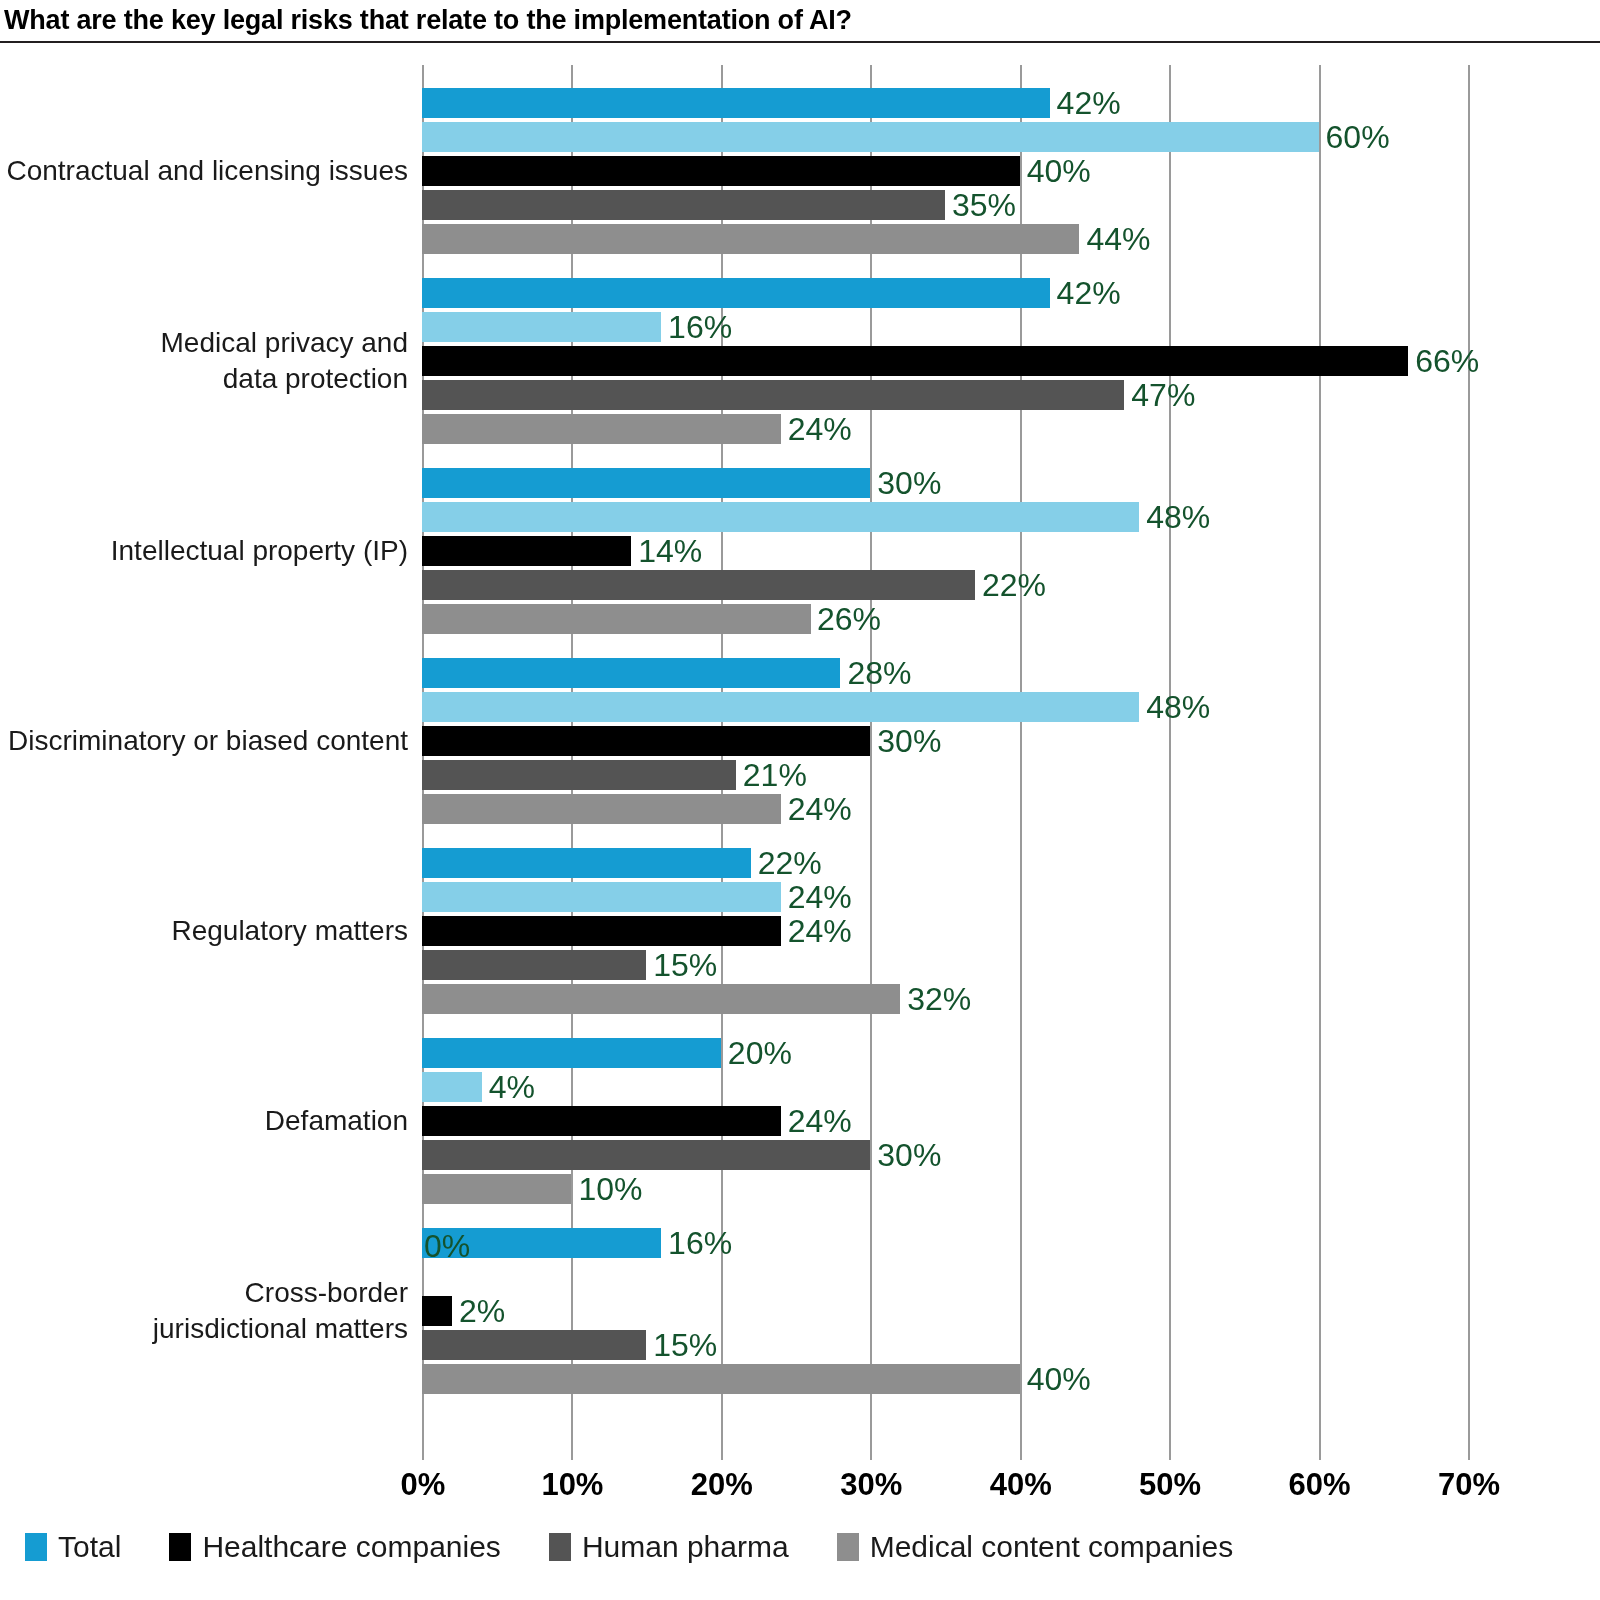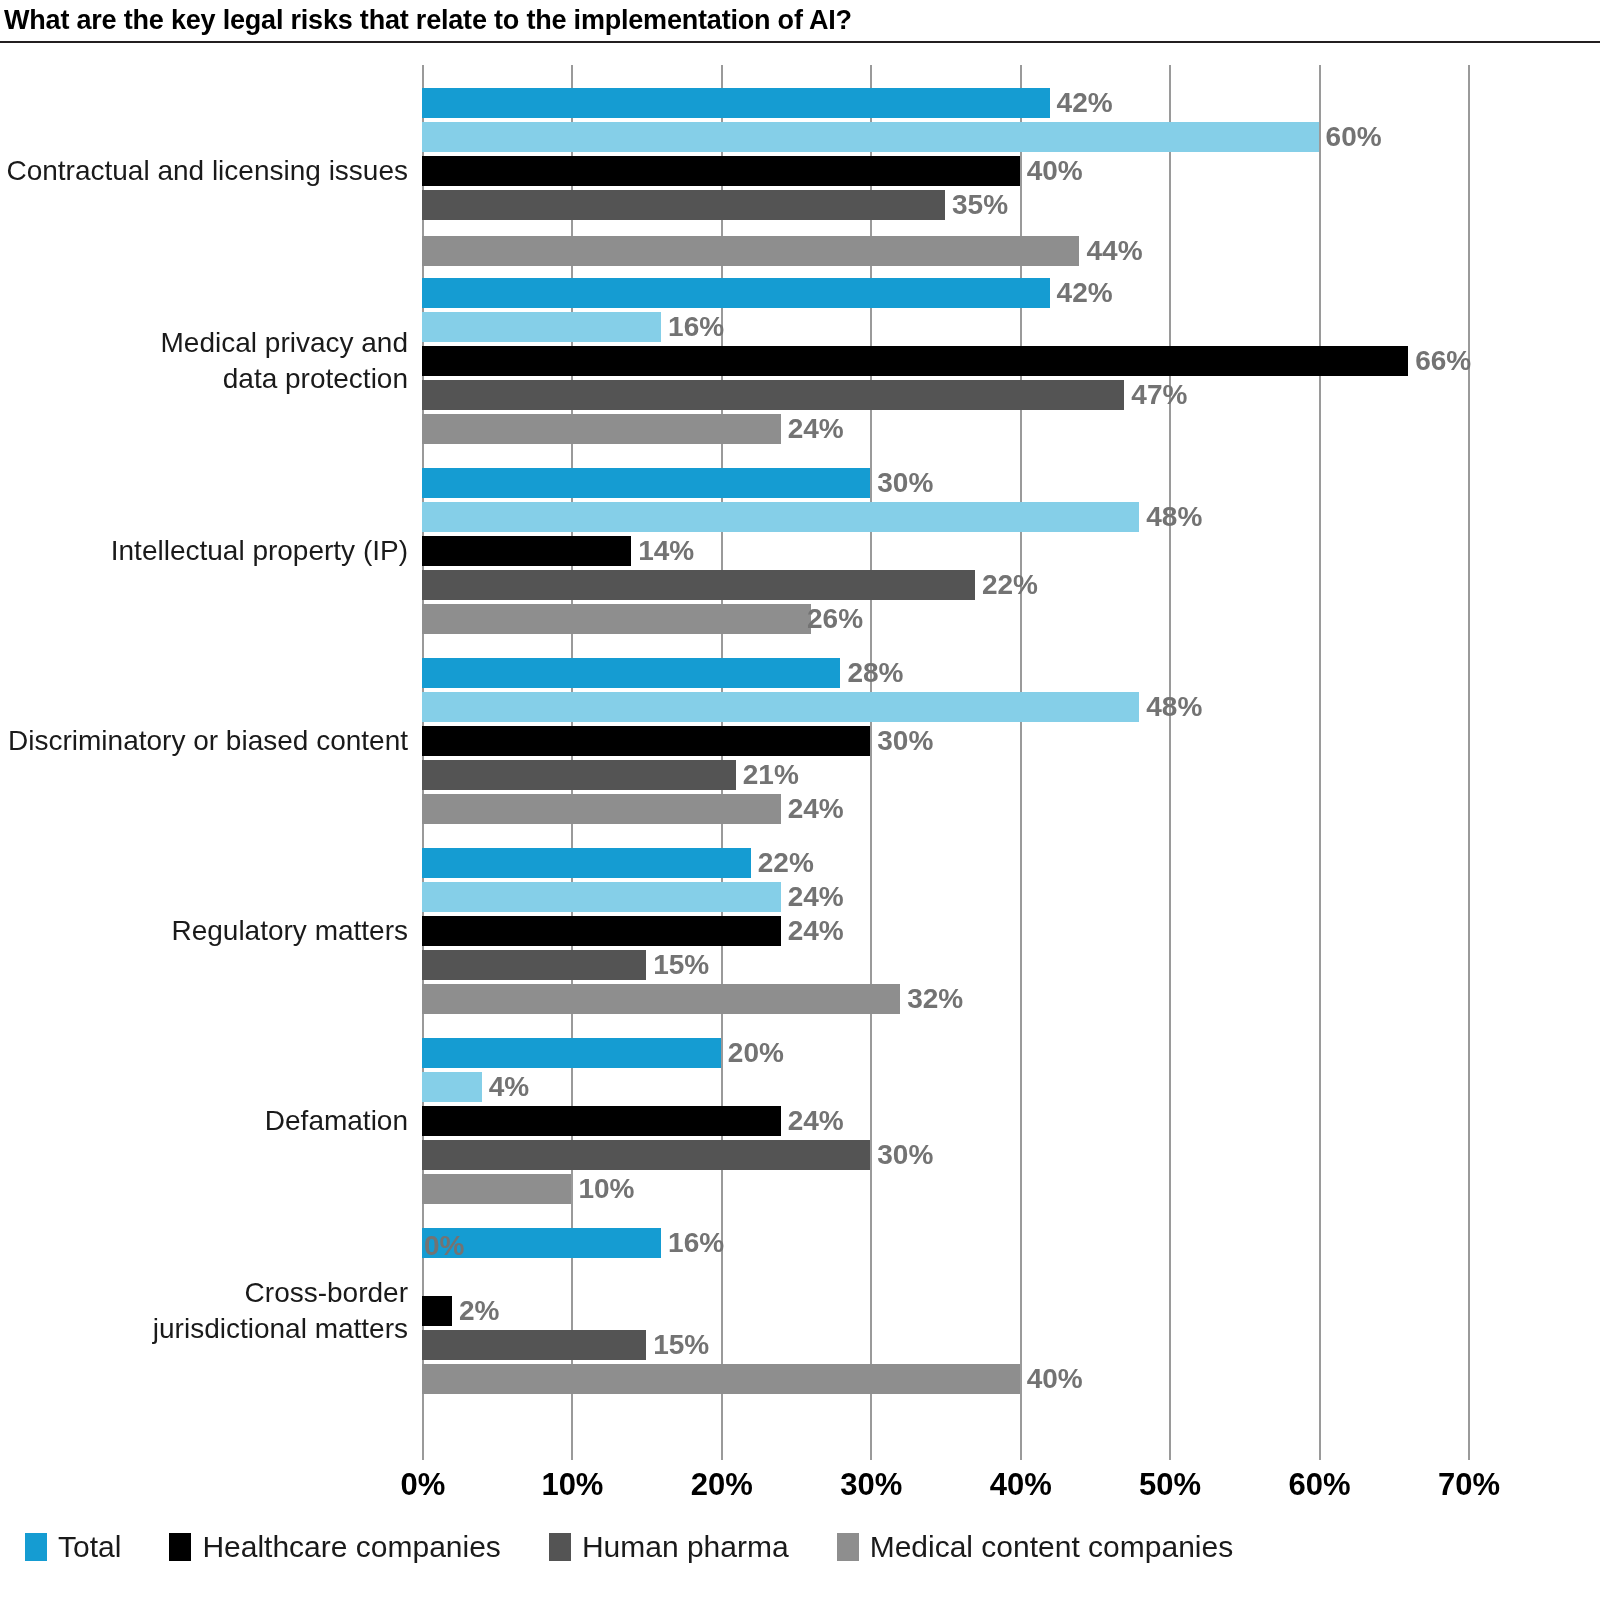--- a/index.html
+++ b/index.html
@@ -93,25 +93,25 @@
     position: absolute;
     left: 0;
     top: 0;
     height: 30px;
   }
   .bar-value {
     position: absolute;
     top: -1px;
     height: 30px;
     line-height: 32px;
-    font-size: 28px;
-    font-weight: bold;
+    font-size: 32px;
+    font-weight: normal;
     white-space: nowrap;
     padding-left: 7px;
-    color: #737373;
+    color: #14532d;
   }
 
   
   .cat-label {
     position: absolute;
     right: 1192px;       
     text-align: right;
     font-size: 28px;
     line-height: 36px;
     color: #1a1a1a;
@@ -193,21 +193,21 @@
             <div class="bar-value" style="left: 896.571px;">60%</div>
           </div>
           <div class="bar-row" style="top: 68px; width: 1046px;">
             <div class="bar" style="width: 597.714px; background: rgb(0, 0, 0);"></div>
             <div class="bar-value" style="left: 597.714px;">40%</div>
           </div>
           <div class="bar-row" style="top: 102px; width: 1046px;">
             <div class="bar" style="width: 523px; background: rgb(84, 84, 84);"></div>
             <div class="bar-value" style="left: 523px;">35%</div>
           </div>
-          <div class="bar-row" style="top: 148px; width: 1034px;">
+          <div class="bar-row" style="top: 136px; width: 1034px;">
             <div class="bar" style="width: 657.486px; background: rgb(142, 142, 142);"></div>
             <div class="bar-value" style="left: 657.486px;">44%</div>
           </div>
         </div>
         <div class="group" style="top: 213px; height: 170px;">
           <div class="bar-row" style="top: 0px; width: 1046px;">
             <div class="bar" style="width: 627.6px; background: rgb(21, 156, 210);"></div>
             <div class="bar-value" style="left: 627.6px;">42%</div>
           </div>
           <div class="bar-row" style="top: 34px; width: 1046px;">
@@ -239,21 +239,21 @@
           <div class="bar-row" style="top: 68px; width: 1046px;">
             <div class="bar" style="width: 209.2px; background: rgb(0, 0, 0);"></div>
             <div class="bar-value" style="left: 209.2px;">14%</div>
           </div>
           <div class="bar-row" style="top: 102px; width: 1046px;">
             <div class="bar" style="width: 552.886px; background: rgb(84, 84, 84);"></div>
             <div class="bar-value" style="left: 552.886px;">22%</div>
           </div>
           <div class="bar-row" style="top: 136px; width: 1046px;">
             <div class="bar" style="width: 388.514px; background: rgb(142, 142, 142);"></div>
-            <div class="bar-value" style="left: 378px;">26%</div>
+            <div class="bar-value" style="left: 388px;">26%</div>
           </div>
         </div>
         <div class="group" style="top: 593px; height: 170px;">
           <div class="bar-row" style="top: 0px; width: 1046px;">
             <div class="bar" style="width: 418.4px; background: rgb(21, 156, 210);"></div>
             <div class="bar-value" style="left: 418.4px;">28%</div>
           </div>
           <div class="bar-row" style="top: 34px; width: 1046px;">
             <div class="bar" style="width: 717.257px; background: rgb(133, 207, 232);"></div>
             <div class="bar-value" style="left: 717.257px;">48%</div>

